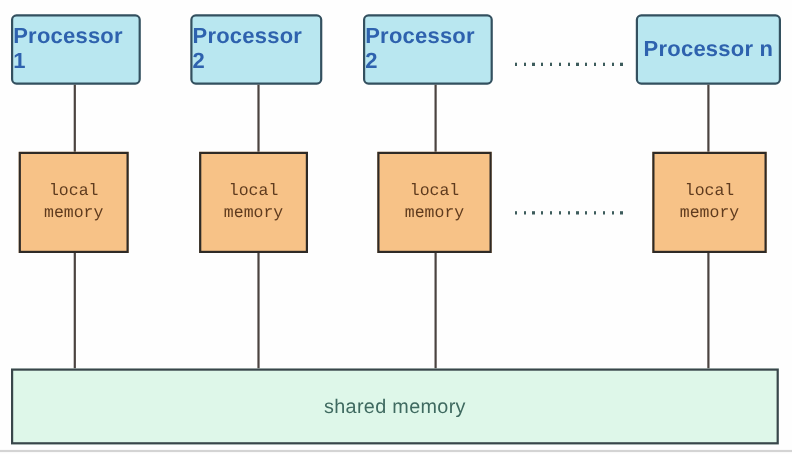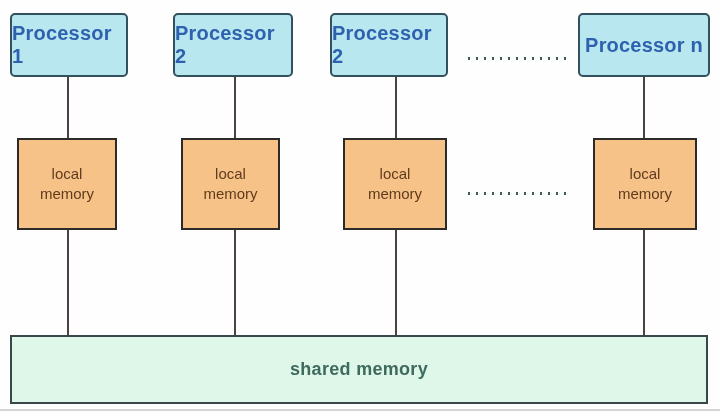--- a/index.html
+++ b/index.html
@@ -46,42 +46,41 @@
     background: var(--memory-fill);
     border: 2px solid var(--memory-border);
     display: flex;
     align-items: center;
     justify-content: center;
     color: var(--memory-text);
     font-size: 15px;
     line-height: 1.35;
     text-align: center;
   }
-  .lm span { display: block; width: 62px; }
+  .lm span { display: block; width: 62px; font-family: Liberation Mono, monospace; }
   .lm-1 { left: 17px;  width: 100px; }
   .lm-2 { left: 181px; width: 99px;  }
   .lm-3 { left: 343px; width: 104px; }
   .lm-4 { left: 593px; width: 104px; }
 
   
   .shared {
     position: absolute;
     left: 10px;
     top: 335px;
     width: 698px;
     height: 69px;
     background: var(--shared-fill);
     border: 2px solid var(--shared-border);
     display: flex;
     align-items: center;
     justify-content: center;
     color: var(--shared-text);
     font-size: 18px;
     letter-spacing: 0.3px;
-    font-weight: bold;
   }
 
   
   .conn {
     position: absolute;
     width: 2px;
     background: var(--connector);
   }
   .conn.upper { top: 77px;  height: 61px; }
   .conn.lower { top: 230px; height: 105px; }

